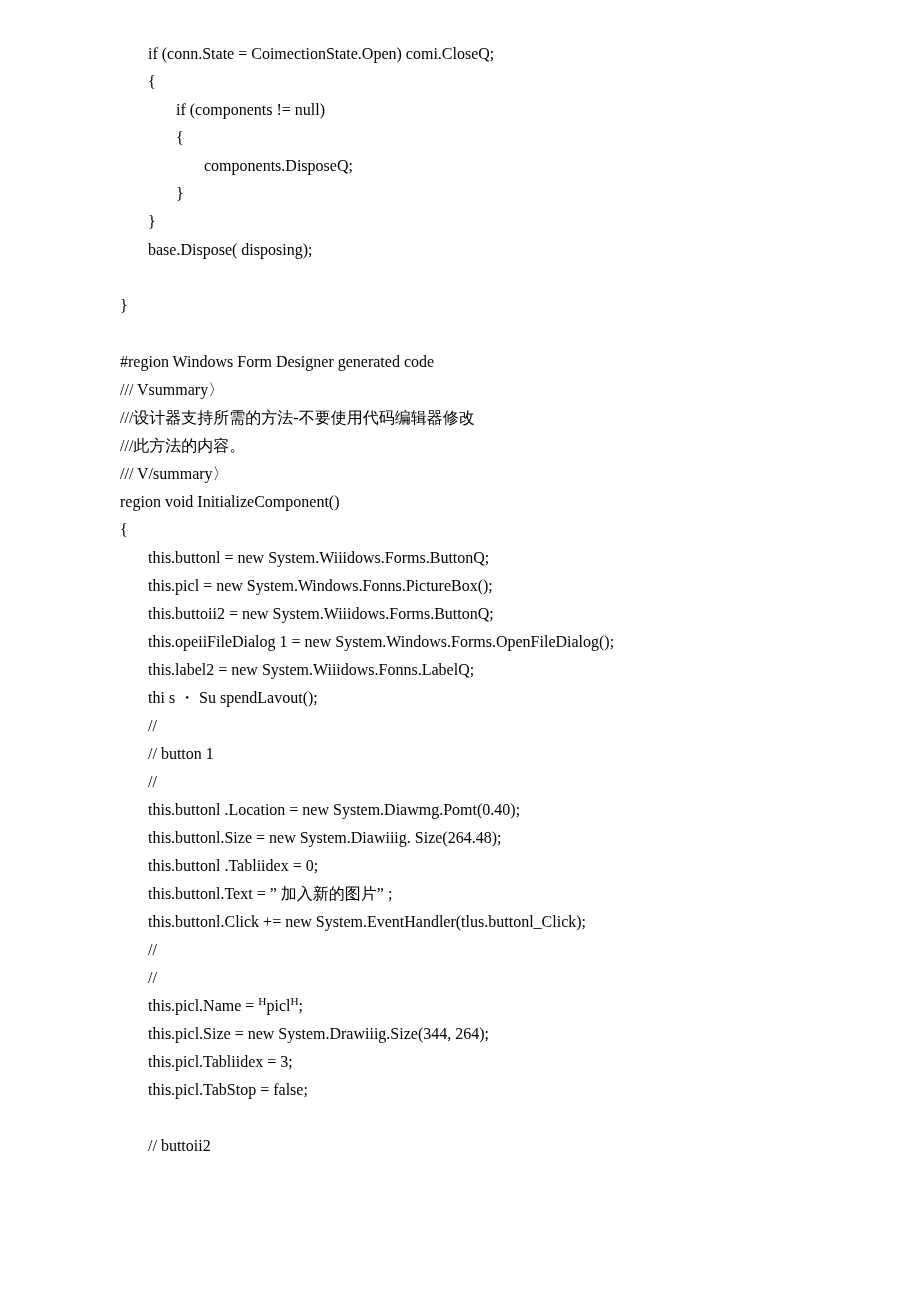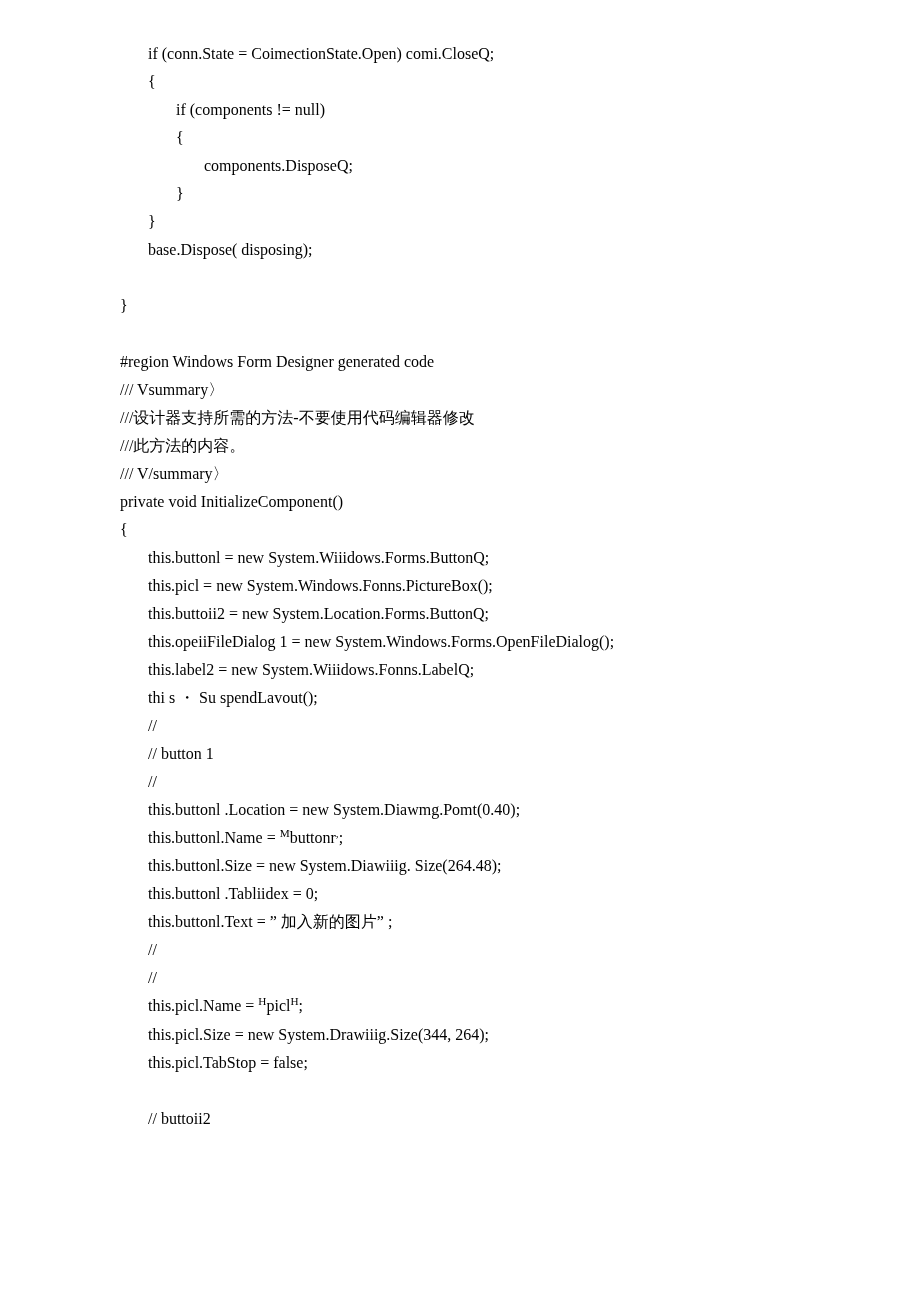--- a/index.html
+++ b/index.html
@@ -37,36 +37,37 @@
     <div class="code-line indent-2">}</div>
     <div class="code-line indent-2">base.Dispose( disposing);</div>
     <div class="spacer"></div>
     <div class="code-line indent-1">}</div>
     <div class="spacer"></div>
     <div class="code-line indent-1">#region Windows Form Designer generated code</div>
     <div class="code-line indent-1">/// Vsummary〉</div>
     <div class="code-line indent-1">///设计器支持所需的方法-不要使用代码编辑器修改</div>
     <div class="code-line indent-1">///此方法的内容。</div>
     <div class="code-line indent-1">/// V/summary〉</div>
-    <div class="code-line indent-1">private void InitializeComponent()</div>
+    <div class="code-line indent-1">region void InitializeComponent()</div>
     <div class="code-line indent-1">{</div>
     <div class="code-line indent-2">this.buttonl = new System.Wiiidows.Forms.ButtonQ;</div>
     <div class="code-line indent-2">this.picl = new System.Windows.Fonns.PictureBox();</div>
-    <div class="code-line indent-2">this.buttoii2 = new System.Location.Forms.ButtonQ;</div>
+    <div class="code-line indent-2">this.buttoii2 = new System.Wiiidows.Forms.ButtonQ;</div>
     <div class="code-line indent-2">this.opeiiFileDialog 1 = new System.Windows.Forms.OpenFileDialog();</div>
     <div class="code-line indent-2">this.label2 = new System.Wiiidows.Fonns.LabelQ;</div>
     <div class="code-line indent-2">thi s ・ Su spendLavout();</div>
     <div class="code-line indent-2">//</div>
     <div class="code-line indent-2">// button 1</div>
     <div class="code-line indent-2">//</div>
     <div class="code-line indent-2">this.buttonl .Location = new System.Diawmg.Pomt(0.40);</div>
-    <div class="code-line indent-2">this.buttonl.Name = <sup>M</sup>buttonr<sup>,</sup>;</div>
     <div class="code-line indent-2">this.buttonl.Size = new System.Diawiiig. Size(264.48);</div>
     <div class="code-line indent-2">this.buttonl .Tabliidex = 0;</div>
     <div class="code-line indent-2">this.buttonl.Text = ” 加入新的图片” ;</div>
+    <div class="code-line indent-2">this.buttonl.Click += new System.EventHandler(tlus.buttonl_Click);</div>
     <div class="code-line indent-2">//</div>
     <div class="code-line indent-2">//</div>
     <div class="code-line indent-2">this.picl.Name = <sup>H</sup>picl<sup>H</sup>;</div>
     <div class="code-line indent-2">this.picl.Size = new System.Drawiiig.Size(344, 264);</div>
+    <div class="code-line indent-2">this.picl.Tabliidex = 3;</div>
     <div class="code-line indent-2">this.picl.TabStop = false;</div>
     <div class="spacer"></div>
     <div class="code-line indent-2">// buttoii2</div>
   </div>
 
 </body></html>

